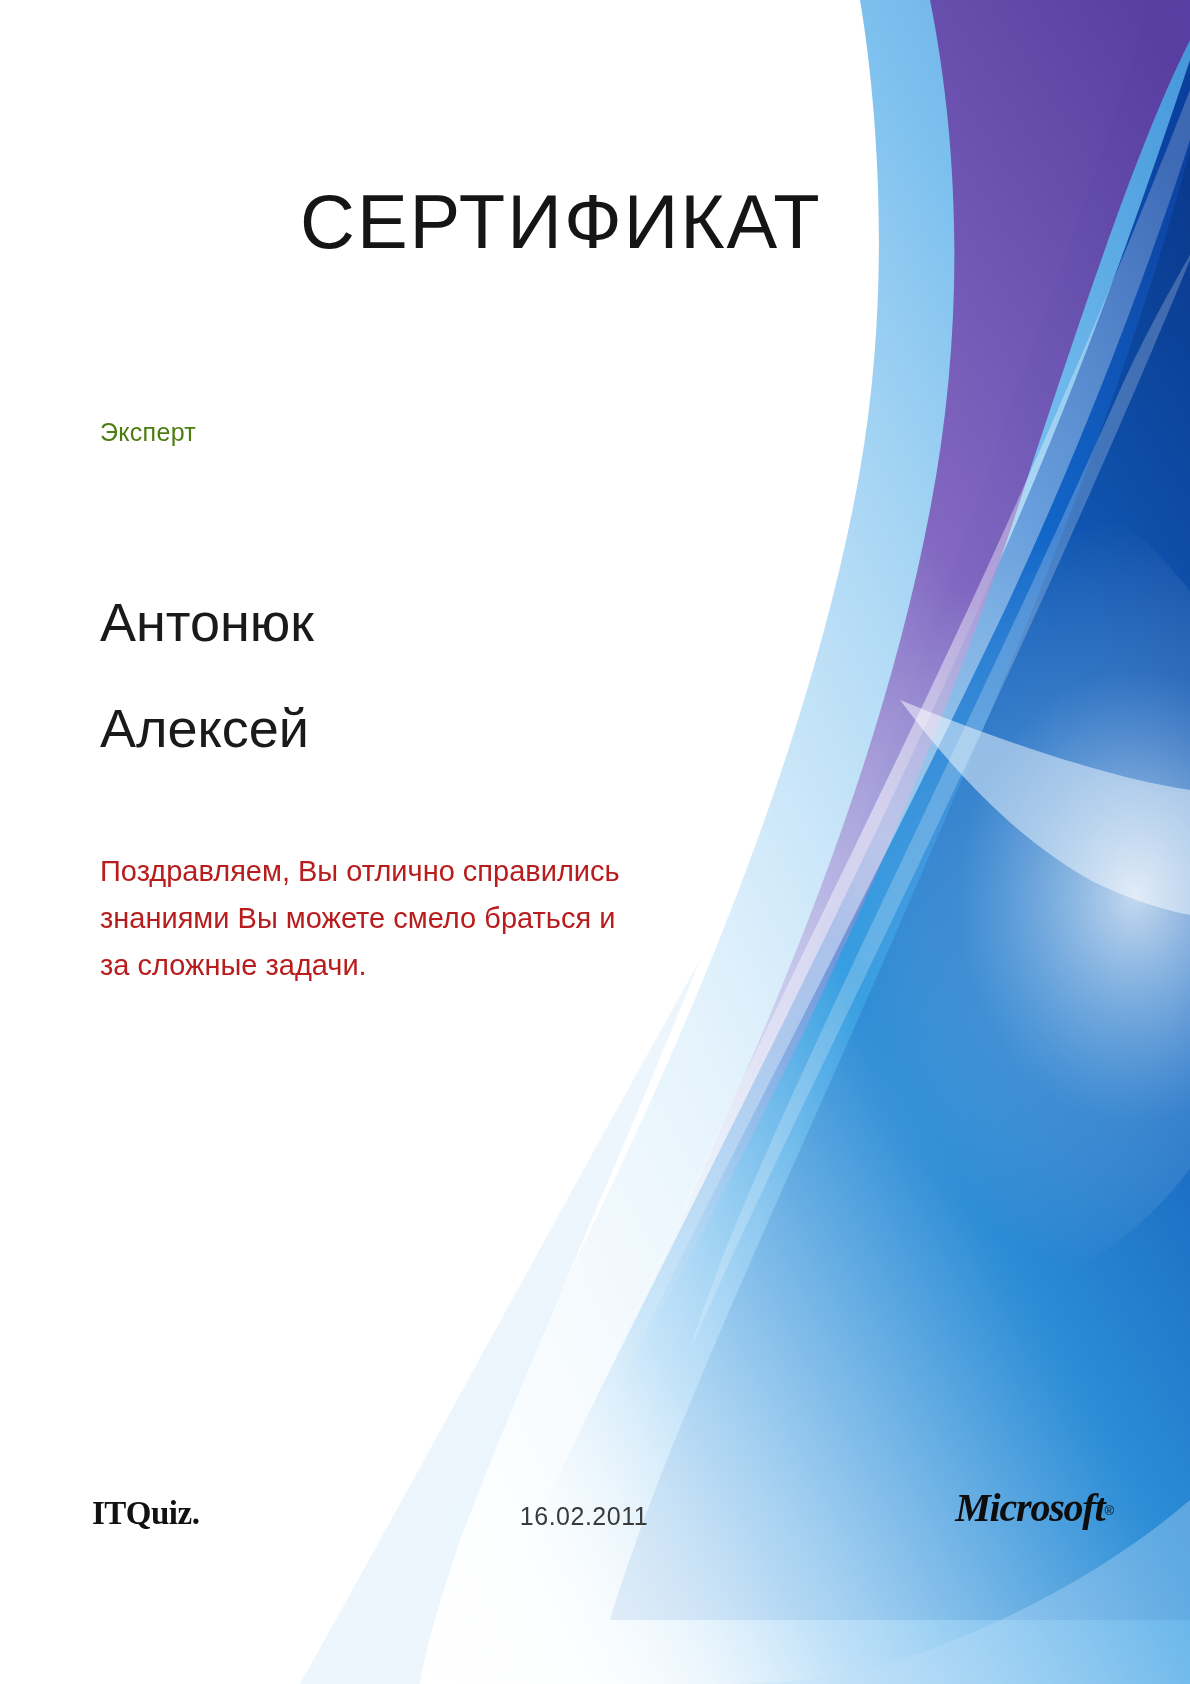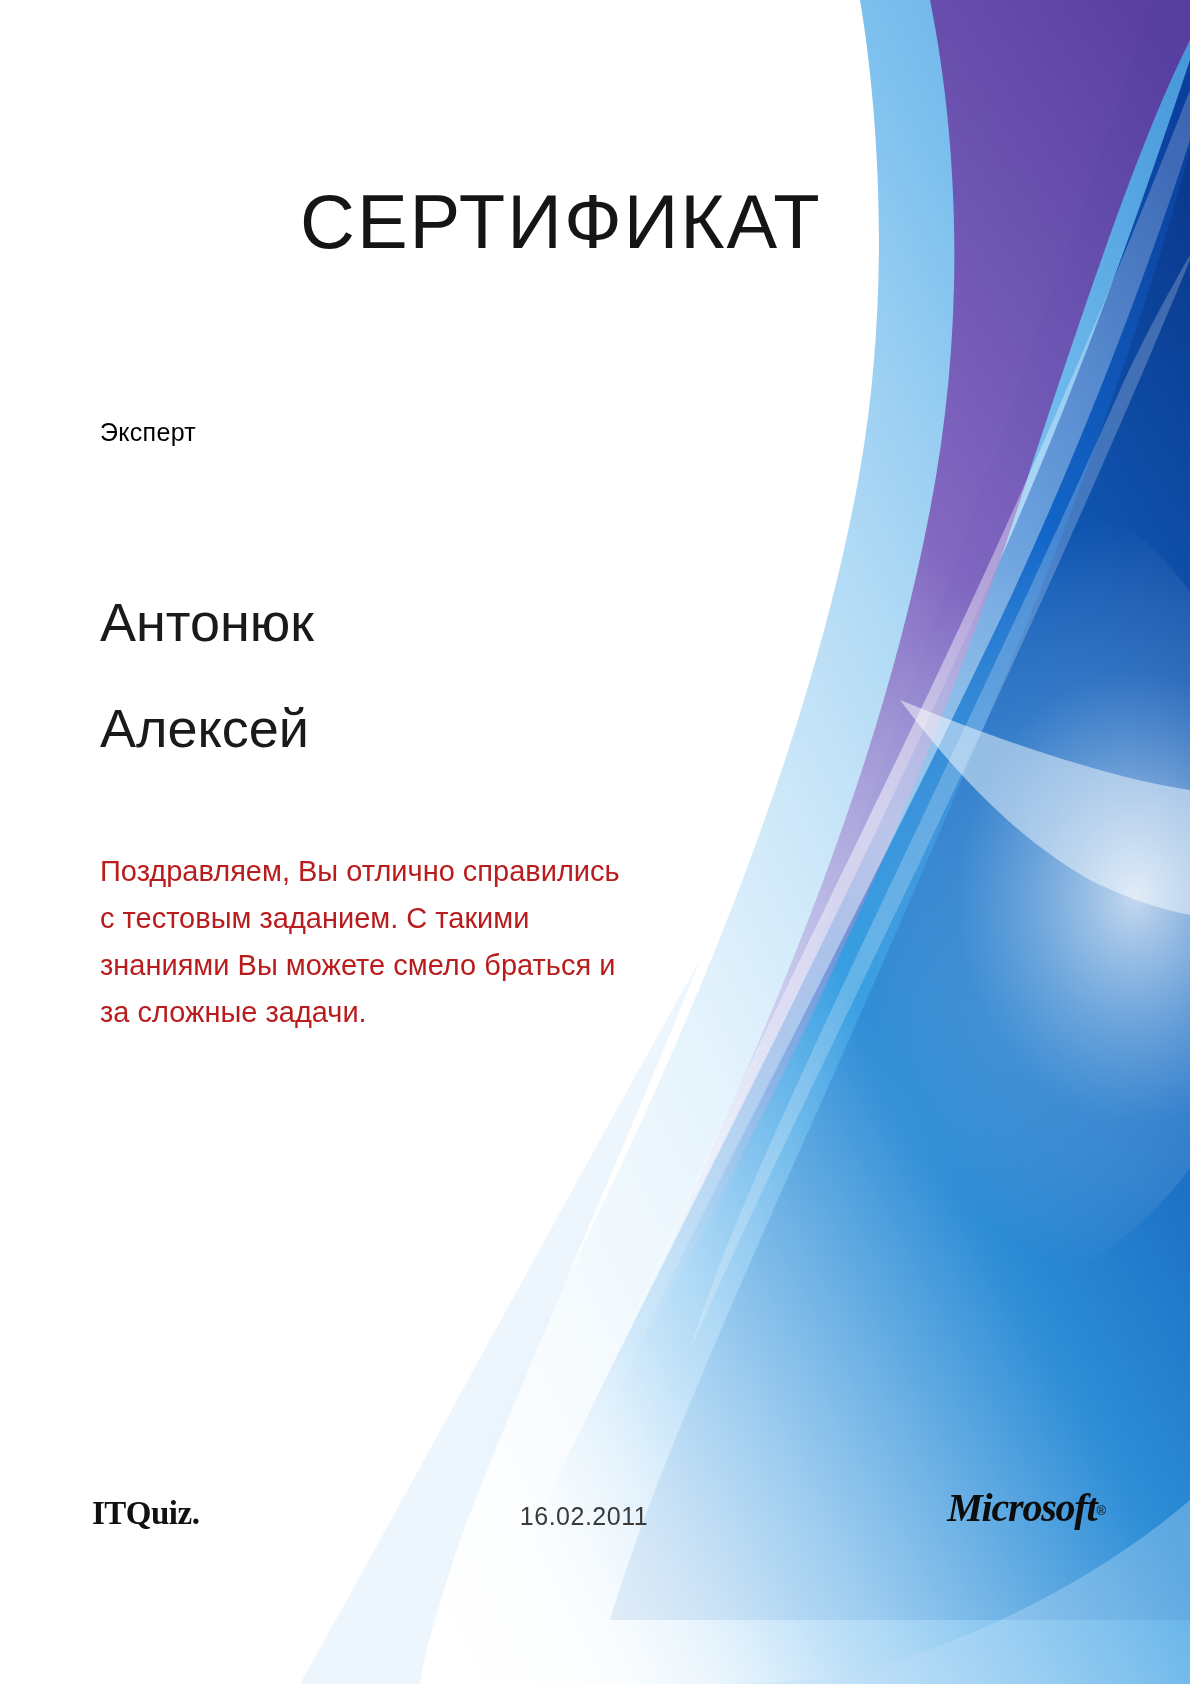--- a/index.html
+++ b/index.html
@@ -49,21 +49,21 @@
     white-space: nowrap;
     text-align: center;
   }
 
   .level {
     position: absolute;
     left: 100px;
     top: 418px;
     font-size: 25px;
     font-weight: 400;
-    color: #000000;
+    color: #4d7c0f;
     letter-spacing: 0.3px;
   }
 
   .recipient {
     position: absolute;
     left: 100px;
     top: 548px;
     font-size: 54px;
     line-height: 64px;
     font-weight: 400;
@@ -107,21 +107,21 @@
     top: 1502px;
     width: 1168px;
     text-align: center;
     font-size: 25px;
     color: #3a3a3a;
     letter-spacing: 0.5px;
   }
 
   .ms-logo {
     position: absolute;
-    right: 84px;
+    right: 76px;
     top: 1484px;
     height: 42px;
   }
   .ms-logo .ms-word {
     font-family: "Liberation Serif", serif;
     font-style: italic;
     font-weight: bold;
     font-size: 40px;
     color: #0d0d0d;
     letter-spacing: -1.2px;
@@ -214,21 +214,20 @@
 
     <div class="level">Эксперт</div>
 
     <div class="recipient">
       <span class="line">Антонюк</span>
       <span class="line">Алексей</span>
     </div>
 
     <div class="message">
       <span class="line">Поздравляем, Вы отлично справились</span>
-      <span class="line">с тестовым заданием. С такими</span>
       <span class="line">знаниями Вы можете смело браться и</span>
       <span class="line">за сложные задачи.</span>
     </div>
 
     <div class="footer-brand">ITQuiz.</div>
 
     <div class="footer-date">16.02.2011</div>
 
     <div class="ms-logo">
       <span class="ms-word">Microsoft</span><span class="ms-reg">®</span>

